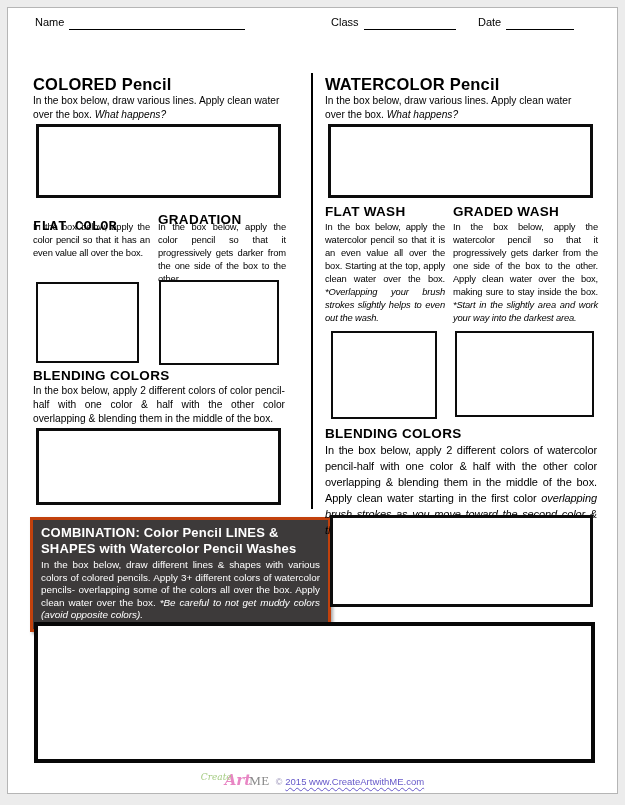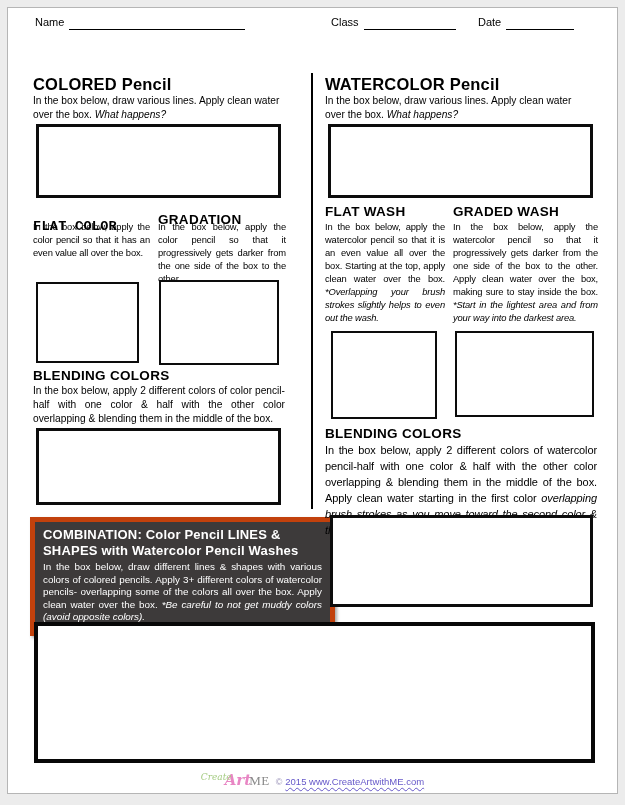--- a/index.html
+++ b/index.html
@@ -40,21 +40,21 @@
   .body-sm{font-size:9.4px;line-height:13px;letter-spacing:-0.15px;}
   .body-xs{font-size:11px;line-height:16px;letter-spacing:-0.1px;}
   .it{font-style:italic;}
   
   .drawbox{position:absolute;background:#fff;border:3px solid #0c0c0c;}
   .drawbox-sm{position:absolute;background:#fff;border:2.5px solid #0c0c0c;}
   .drawbox-xl{position:absolute;background:#fff;border:4px solid #070707;}
   
   .combo{
     position:absolute;left:30px;top:517px;width:279px;min-height:78px;
-    background:#3d3a3a;border:5px solid #c2410c;color:#fff;
+    background:#3d3a3a;border:3px solid #c2410c;color:#fff;
     padding:5px 8px 7px 8px;box-shadow:2px 2px 3px rgba(0,0,0,0.35);
   }
   .combo-h{font-size:13px;font-weight:800;line-height:15.5px;letter-spacing:0.2px;}
   .combo-b{font-size:9.9px;line-height:12.6px;text-align:justify;margin-top:3px;}
   
   .footer{
     position:absolute;left:0;top:769px;width:625px;text-align:center;
     line-height:22px;white-space:nowrap;
   }
   .logo-create{
@@ -135,21 +135,21 @@
   <div class="drawbox" style="left:328px;top:124px;width:259px;height:68px;"></div>
 
   <div class="h2" style="left:325px;top:205px;">FLAT WASH</div>
   <div class="body body-j body-sm" style="left:325px;top:220px;width:120px;">
     <span>In the box below, apply the watercolor pencil so that it is an even value all over the box. Starting at the top, apply clean water over the box. </span><span class="it">*Overlapping your brush strokes slightly helps to even out the wash.</span>
   </div>
   <div class="drawbox-sm" style="left:331px;top:331px;width:102px;height:84px;"></div>
 
   <div class="h2" style="left:453px;top:205px;">GRADED WASH</div>
   <div class="body body-j body-sm" style="left:453px;top:220px;width:145px;">
-    <span>In the box below, apply the watercolor pencil so that it progressively gets darker from the one side of the box to the other. Apply clean water over the box, making sure to stay inside the box. </span><span class="it">*Start in the lightest area and from your way into the darkest area.</span>
+    <span>In the box below, apply the watercolor pencil so that it progressively gets darker from the one side of the box to the other. Apply clean water over the box, making sure to stay inside the box. </span><span class="it">*Start in the slightly area and work your way into the darkest area.</span>
   </div>
   <div class="drawbox-sm" style="left:455px;top:331px;width:135px;height:82px;"></div>
 
   <div class="h2" style="left:325px;top:427px;">BLENDING COLORS</div>
   <div class="body body-j body-xs" style="left:325px;top:442px;width:272px;">
     <span>In the box below, apply 2 different colors of watercolor pencil-half with one color &amp; half with the other color overlapping &amp; blending them in the middle of the box. Apply clean water starting in the first color </span><span class="it">overlapping brush strokes as you move toward the second color &amp; the end of the box.</span>
   </div>
   <div class="drawbox" style="left:330px;top:515px;width:257px;height:86px;"></div>
 
   <div class="drawbox-xl" style="left:34px;top:622px;width:553px;height:133px;"></div>

